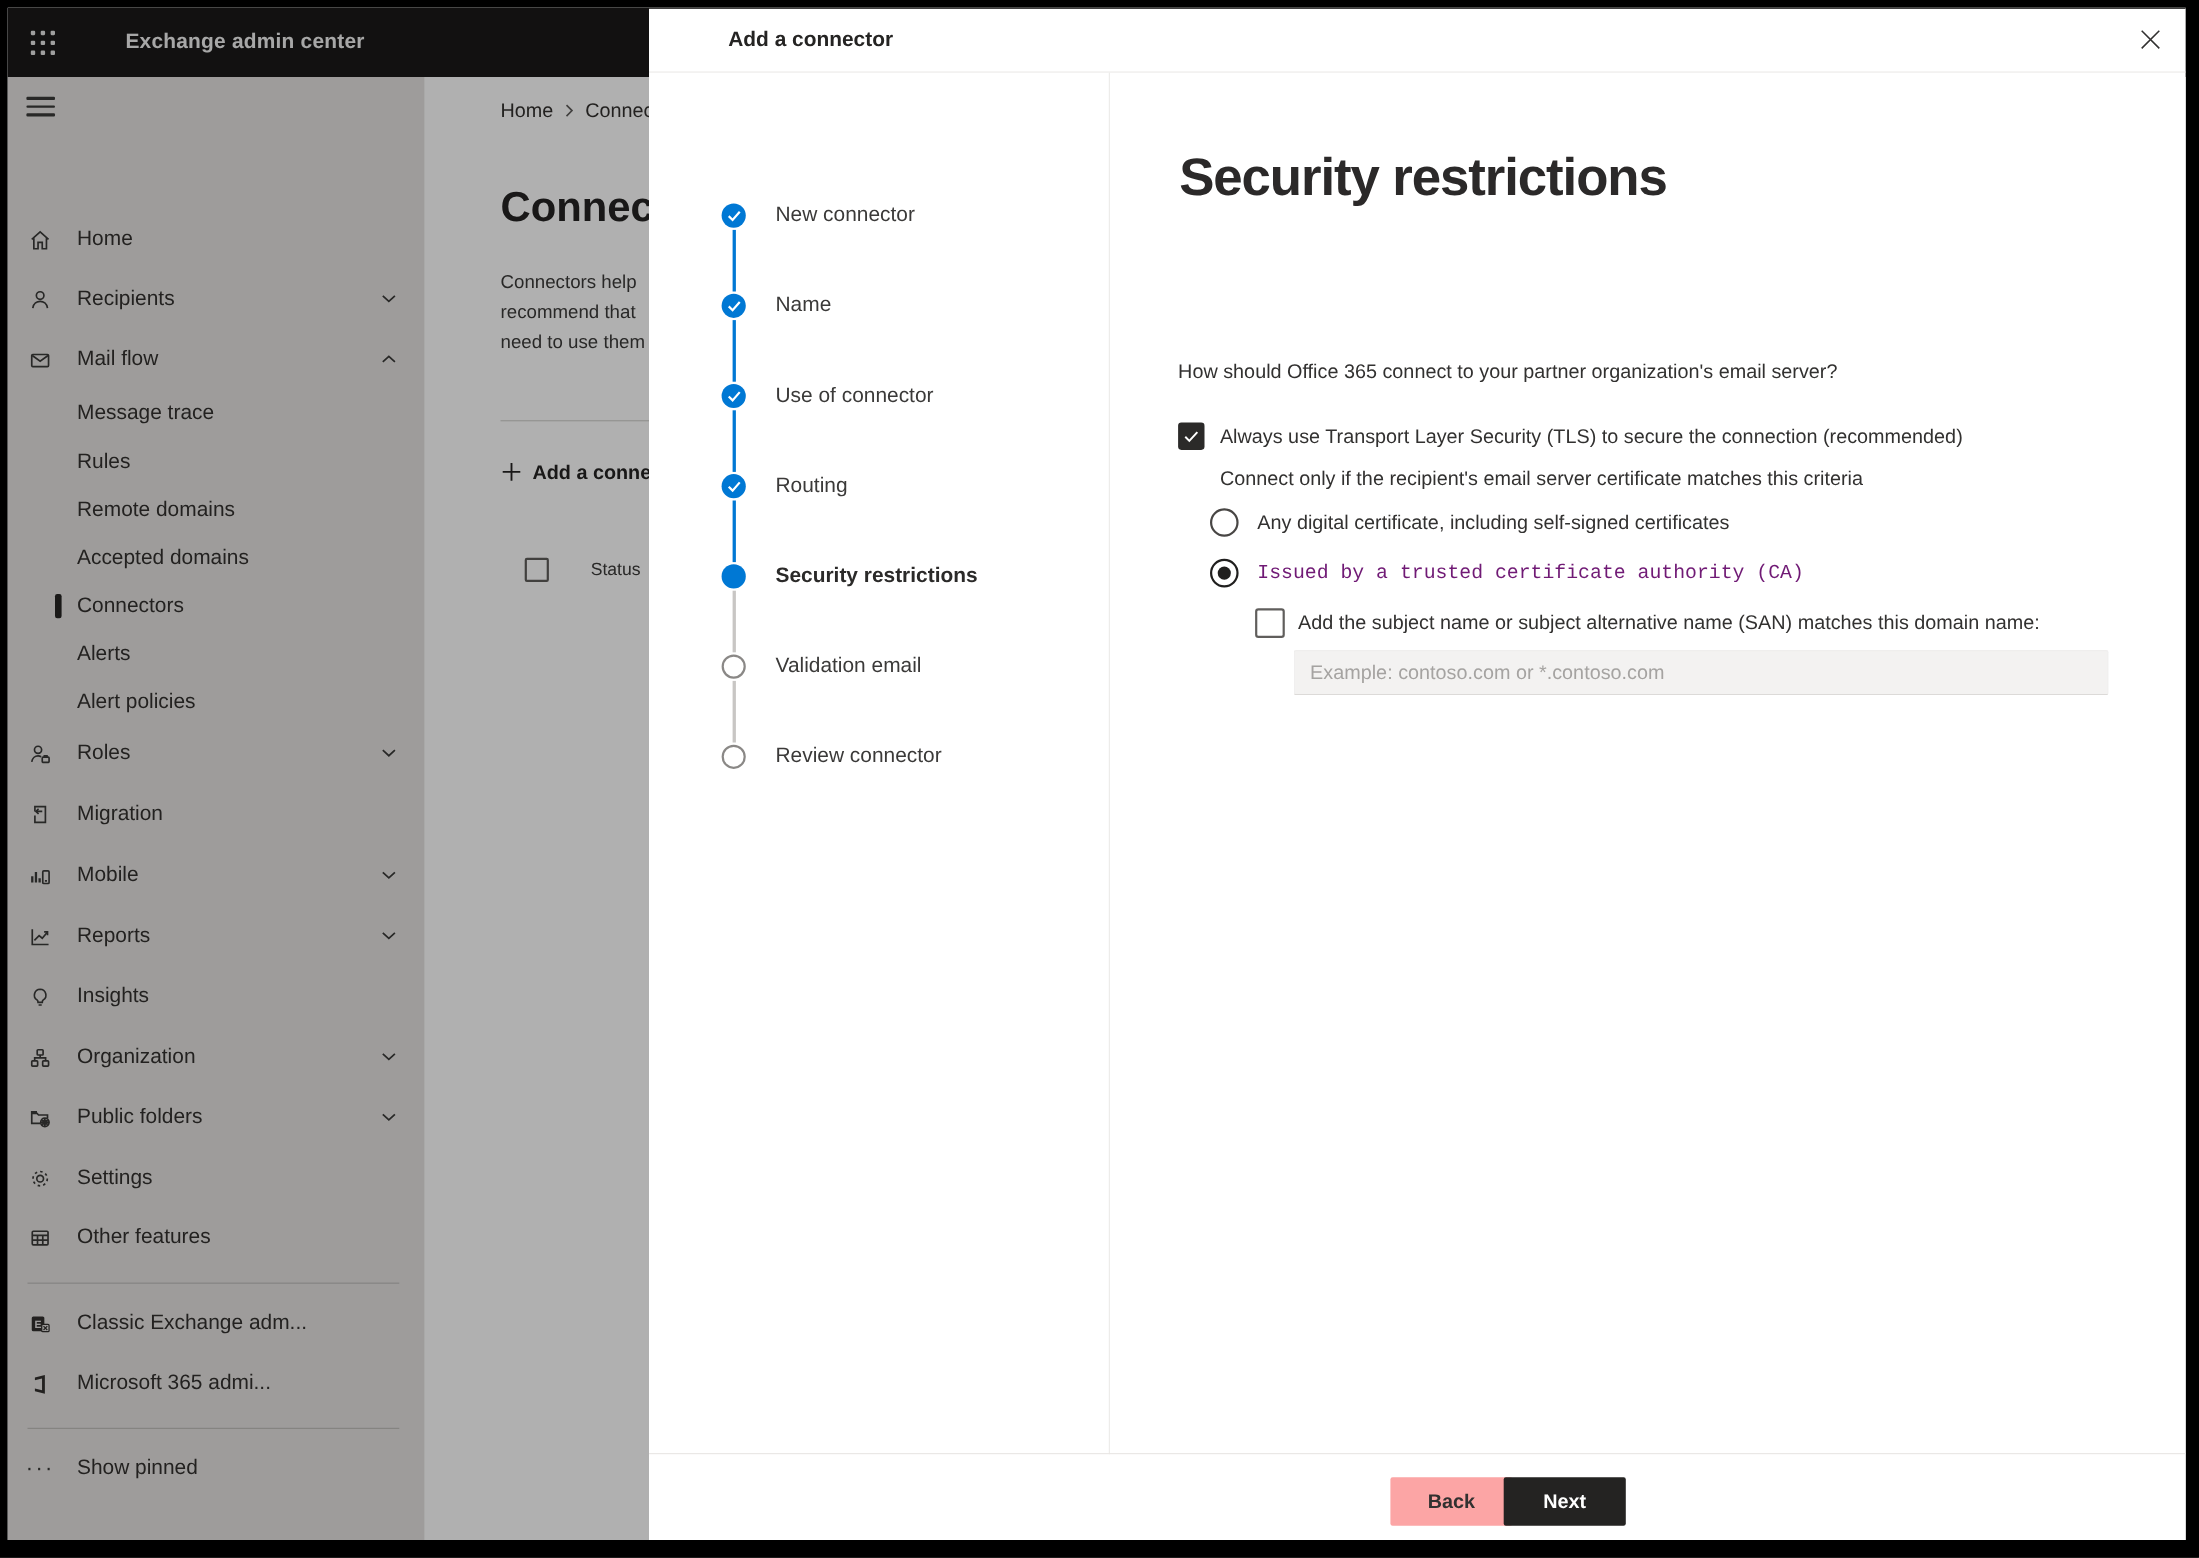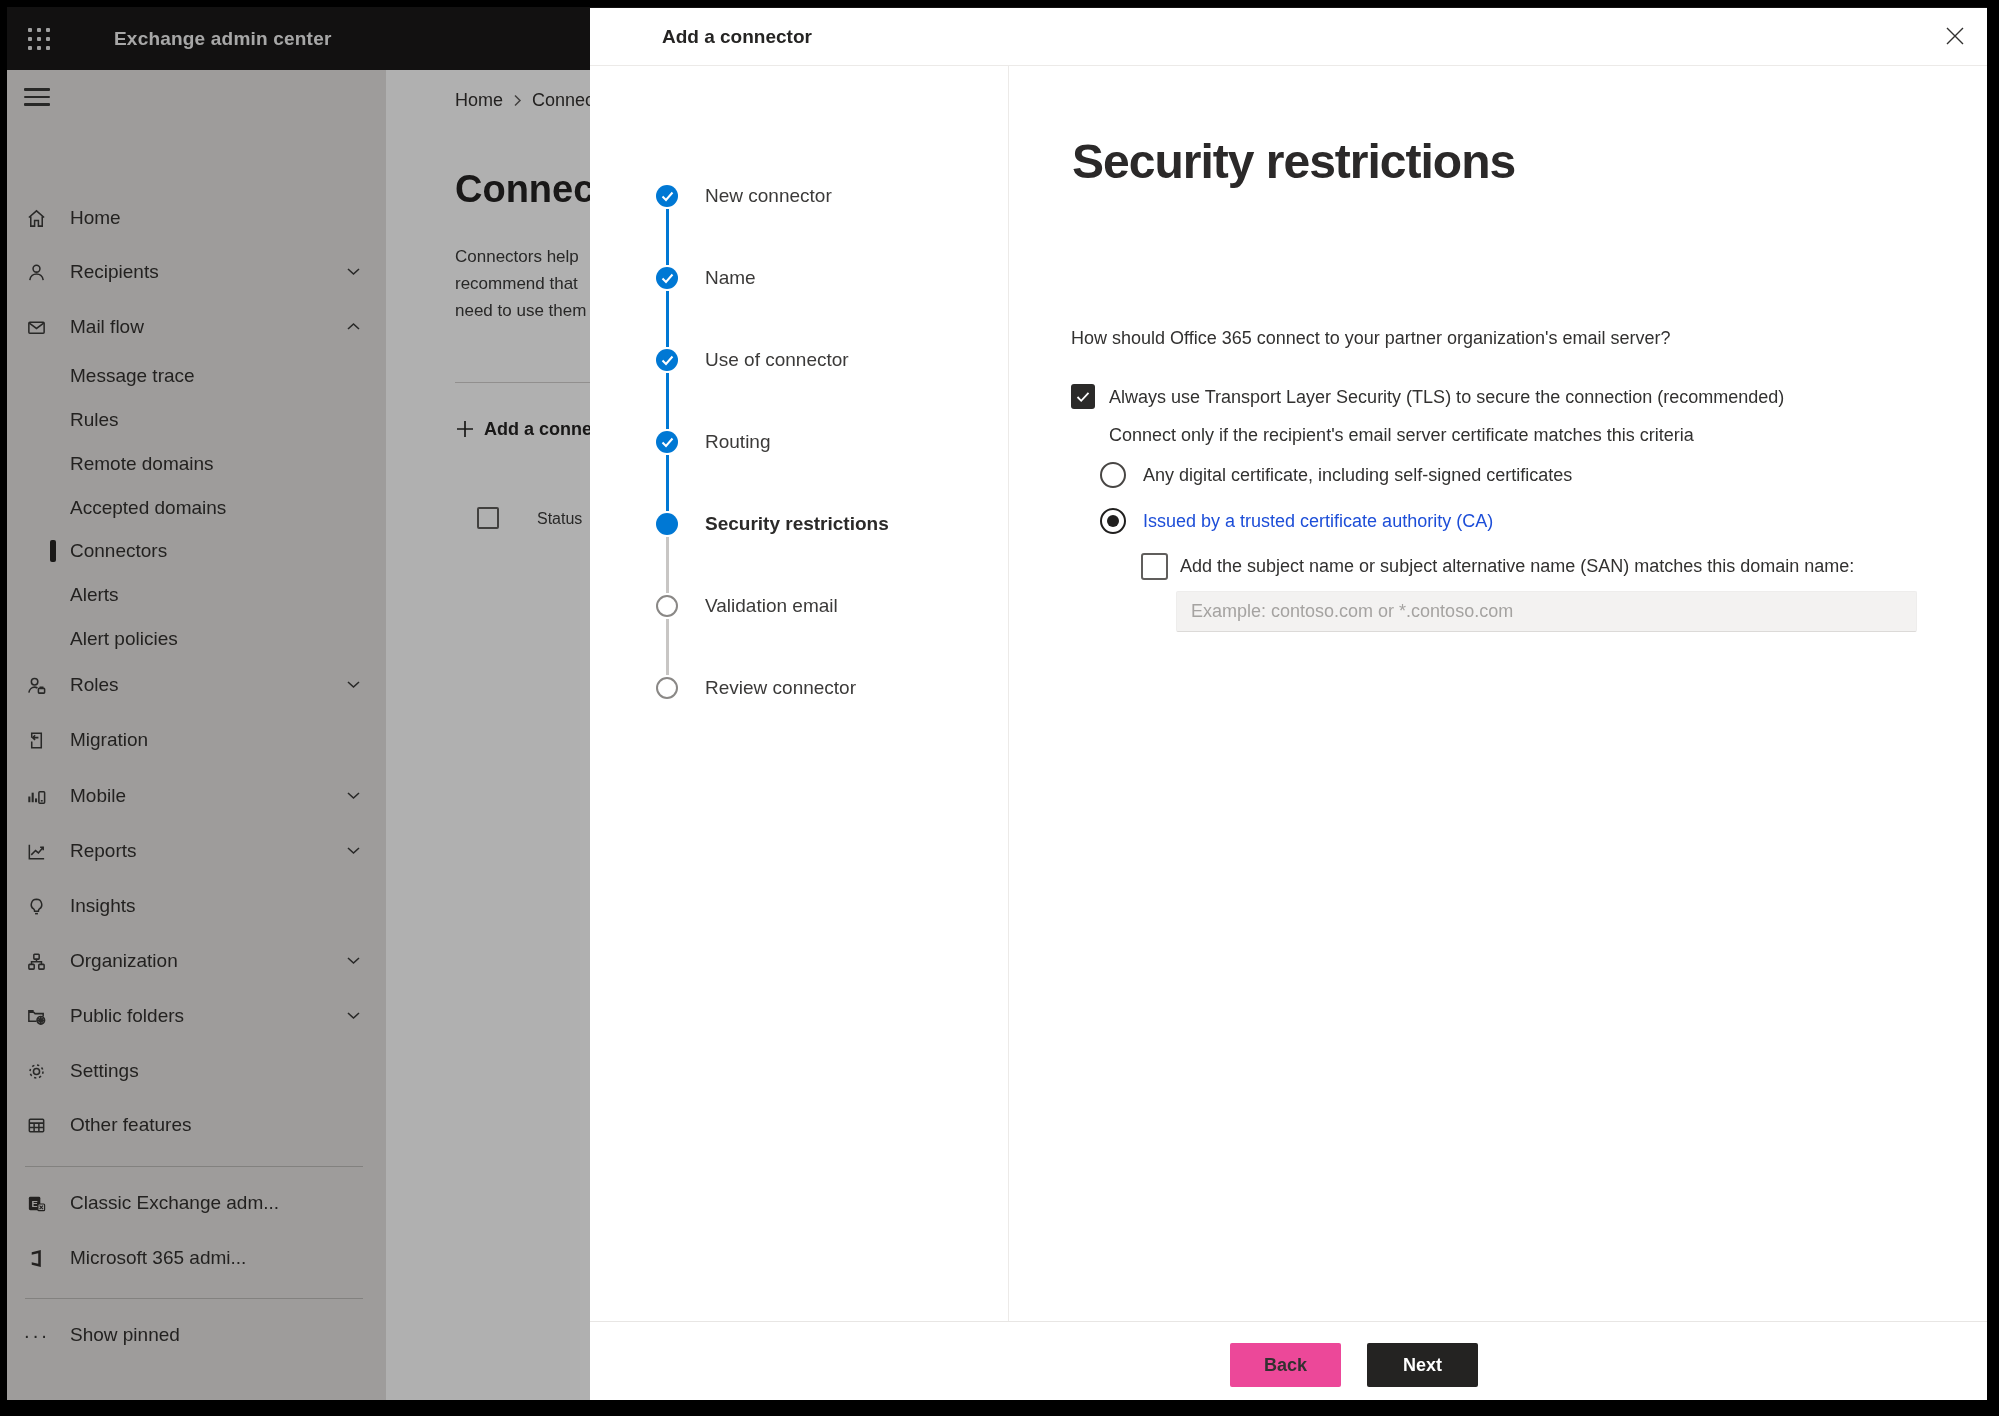--- a/index.html
+++ b/index.html
@@ -71,33 +71,33 @@
   .chkbox{position:absolute;box-sizing:border-box;border-radius:3px;}
   #tls-check{left:63px;top:318px;width:24px;height:25px;background:#2b2a29;display:flex;align-items:center;justify-content:center;}
   #tls-label{position:absolute;left:101px;top:319px;font-size:18px;line-height:24px;color:#323130;white-space:nowrap;}
   #criteria-text{position:absolute;left:101px;top:357px;font-size:18px;line-height:24px;color:#323130;white-space:nowrap;}
 
   .radio{position:absolute;width:26px;height:26px;border-radius:50%;box-sizing:border-box;background:#fff;}
   #radio-any{left:92px;top:396px;border:2px solid #484644;}
   #radio-ca{left:92px;top:442px;border:2px solid #201f1e;display:flex;align-items:center;justify-content:center;}
   #radio-ca .dot{width:12px;height:12px;border-radius:50%;background:#201f1e;}
   #radio-any-label{position:absolute;left:135px;top:399px;font-size:18px;color:#323130;white-space:nowrap;}
-  #radio-ca-label{position:absolute;left:135px;top:445px;font-size:18px;color:#1d4ed8;white-space:nowrap;}
+  #radio-ca-label{position:absolute;left:135px;top:445px;font-size:18px;color:#701a75;white-space:nowrap;font-family:Liberation Mono, monospace;}
 
   #san-check{left:133px;top:487px;width:27px;height:27px;background:#fff;border:2px solid #605e5c;}
   #san-label{position:absolute;left:172px;top:490px;font-size:18px;color:#323130;white-space:nowrap;}
   #domain-input{position:absolute;left:168px;top:525px;width:741px;height:41px;box-sizing:border-box;
                 background:#f3f2f1;border:1px solid #eeedec;border-bottom:1px solid #dcdad8;border-radius:2px;
                 padding:0 14px;font-size:18px;color:#323130;font-family:inherit;}
   #domain-input::placeholder{color:#a5a3a1;}
 
   #panel-footer{position:absolute;left:0;bottom:0;right:0;height:78px;border-top:1px solid #e8e6e4;}
   .btn{position:absolute;top:21px;width:111px;height:44px;border:none;border-radius:2px;
        font-size:18px;font-weight:bold;font-family:inherit;cursor:pointer;}
-  #back-btn{left:640px;background:#ec4899;color:#323130;}
+  #back-btn{left:674px;background:#fca5a5;color:#323130;}
   #next-btn{left:777px;background:#242322;color:#ffffff;}
 
   svg{display:block;}
 </style>
 </head>
 <body>
 
 <div id="frame">
   <div id="app">
 

